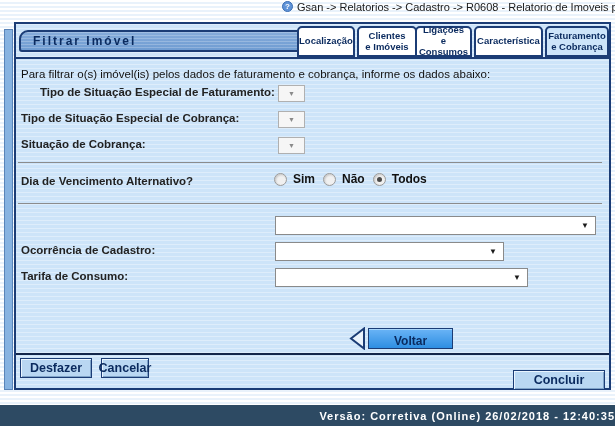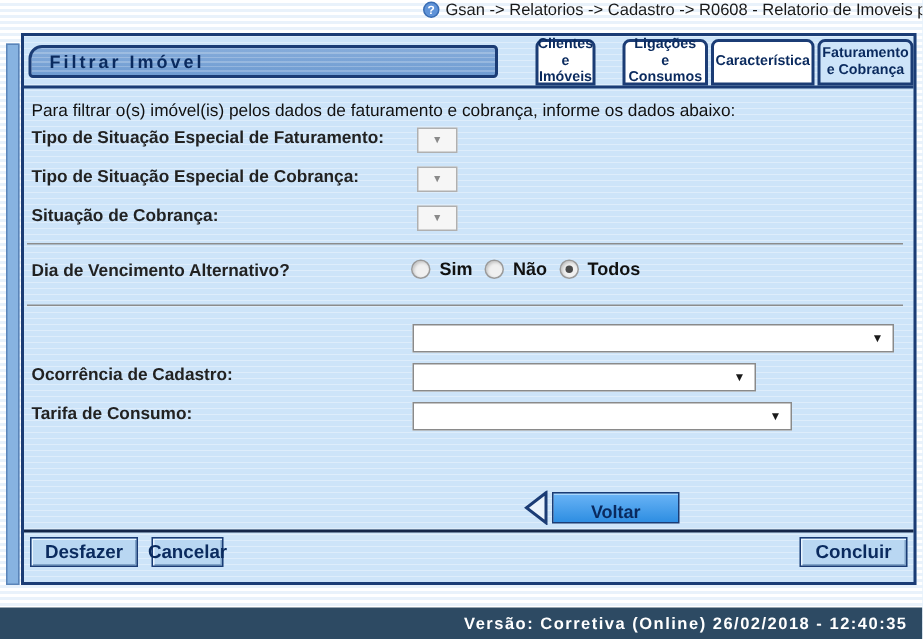--- a/index.html
+++ b/index.html
@@ -64,65 +64,69 @@
   .btn-voltar { position:absolute; left:352px; top:304px; width:85px; height:21px;
     background:linear-gradient(180deg,#6ab4f6,#2e8ee2); border:1px solid #1b3c75;
     box-shadow: inset 0 1px 0 #a8d6fb; color:#0a2a5e; font-size:12px; font-weight:bold;
     display:flex; align-items:flex-end; justify-content:center; cursor:pointer; }
 
   .btn-flat { position:absolute; top:334px; height:20px; background:#b9d7f2; border:1px solid #1b3c75;
     box-shadow: inset 1px 1px 0 #e9f5ff, inset -1px -1px 0 #7fa3c8;
     color:#0a2a5e; font-size:12.5px; display:flex; align-items:center; justify-content:center; cursor:pointer;font-weight:bold; }
   .btn-desfazer { left:4px;  width:72px; }
   .btn-cancelar { left:85px; width:48px; }
-  .btn-concluir { right:4px; width:72px; }
+  .btn-concluir { right:4px; width:92px;margin-top:12px; }
 
   .footer { position:absolute; left:0; top:405px; width:615px; height:21px; background:#2d4a63;
     color:#ffffff; font-size:11px; font-weight:bold; letter-spacing:1px;
-    display:flex; align-items:center; justify-content:flex-end; padding-right:10px; }
+    display:flex; align-items:center; justify-content:flex-end; }
 </style>
 </head>
 <body>
 
 <div class="screen">
 
   <div class="breadcrumb">
     <span class="help-icon">?</span>
     <span>Gsan -&gt; Relatorios -&gt; Cadastro -&gt; R0608 - Relatorio de Imoveis por Endereco</span>
   </div>
 
   <div class="left-bar"></div>
 
   <div class="panel">
 
     <div class="panel-title">
       <span>Filtrar Imóvel</span>
     </div>
 
-    <div class="tab" style="left:341px; width:40px;">
+    <div class="tab" style="left:281px; width:58px;">
+      <div>Localização</div>
+      <div></div>
+    </div>
+    <div class="tab" style="left:341px; width:60px;">
       <div>Clientes</div>
       <div>e Imóveis</div>
     </div>
     <div class="tab" style="left:399px; width:57px;">
       <div>Ligações</div>
       <div>e Consumos</div>
     </div>
     <div class="tab" style="left:458px; width:69px;">
       <div>Característica</div>
       <div></div>
     </div>
     <div class="tab active" style="left:529px; width:64px;">
       <div>Faturamento</div>
       <div>e Cobrança</div>
     </div>
     <div class="tabs-baseline"></div>
 
     <div class="instruction">Para filtrar o(s) imóvel(is) pelos dados de faturamento e cobrança, informe os dados abaixo:</div>
 
-    <div class="field-label" style="top:62px;">Tipo de Situação Especial de Faturamento:</div>
+    <div class="field-label" style="top:62px;margin-left:19px;">Tipo de Situação Especial de Faturamento:</div>
     <div class="mini-select" style="top:61px;">
       <span class="arrow">▼</span>
     </div>
 
     <div class="field-label" style="top:88px;">Tipo de Situação Especial de Cobrança:</div>
     <div class="mini-select" style="top:87px;">
       <span class="arrow">▼</span>
     </div>
 
     <div class="field-label" style="top:114px;">Situação de Cobrança:</div>

